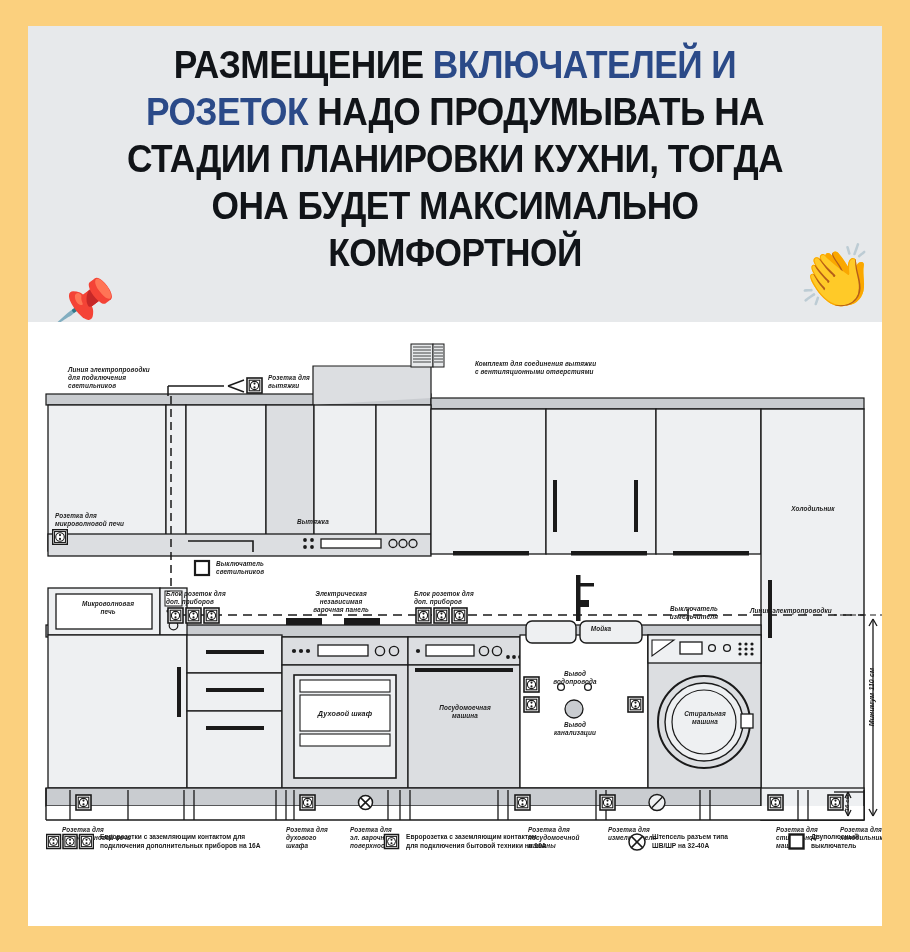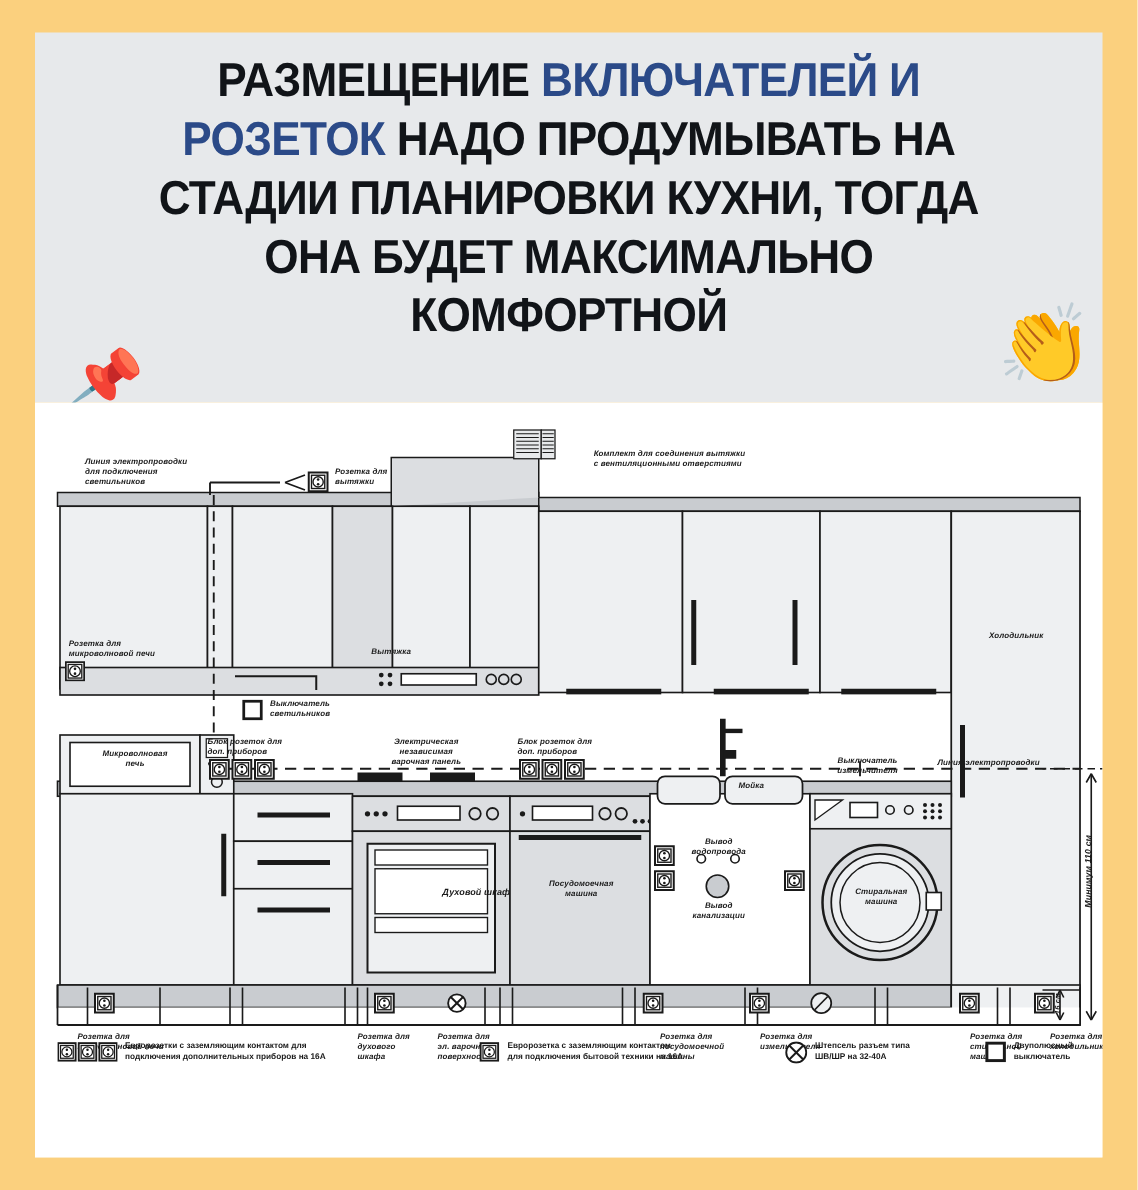--- a/index.html
+++ b/index.html
@@ -51,21 +51,21 @@
     font-family:"Liberation Sans", sans-serif;
     font-size:6.4px;
     line-height:8px;
     color:#1a1a1a;
     letter-spacing:0.1px;
     white-space:pre-line;
     font-weight:bold;
   }
   .lbl.ital{font-style:italic;font-weight:bold;}
   .lbl.c{text-align:center;}
-  .lbl.big{font-size:7.2px;line-height:9px;padding-left:36px;}
+  .lbl.big{font-size:7.2px;line-height:9px;}
   .lbl.vert{
     transform:rotate(-90deg);
     transform-origin:left top;
   }
   .lgd{
     position:absolute;
     font-size:6.6px;line-height:9px;color:#1a1a1a;
     white-space:pre-line;font-weight:bold;
   }
 </style>

